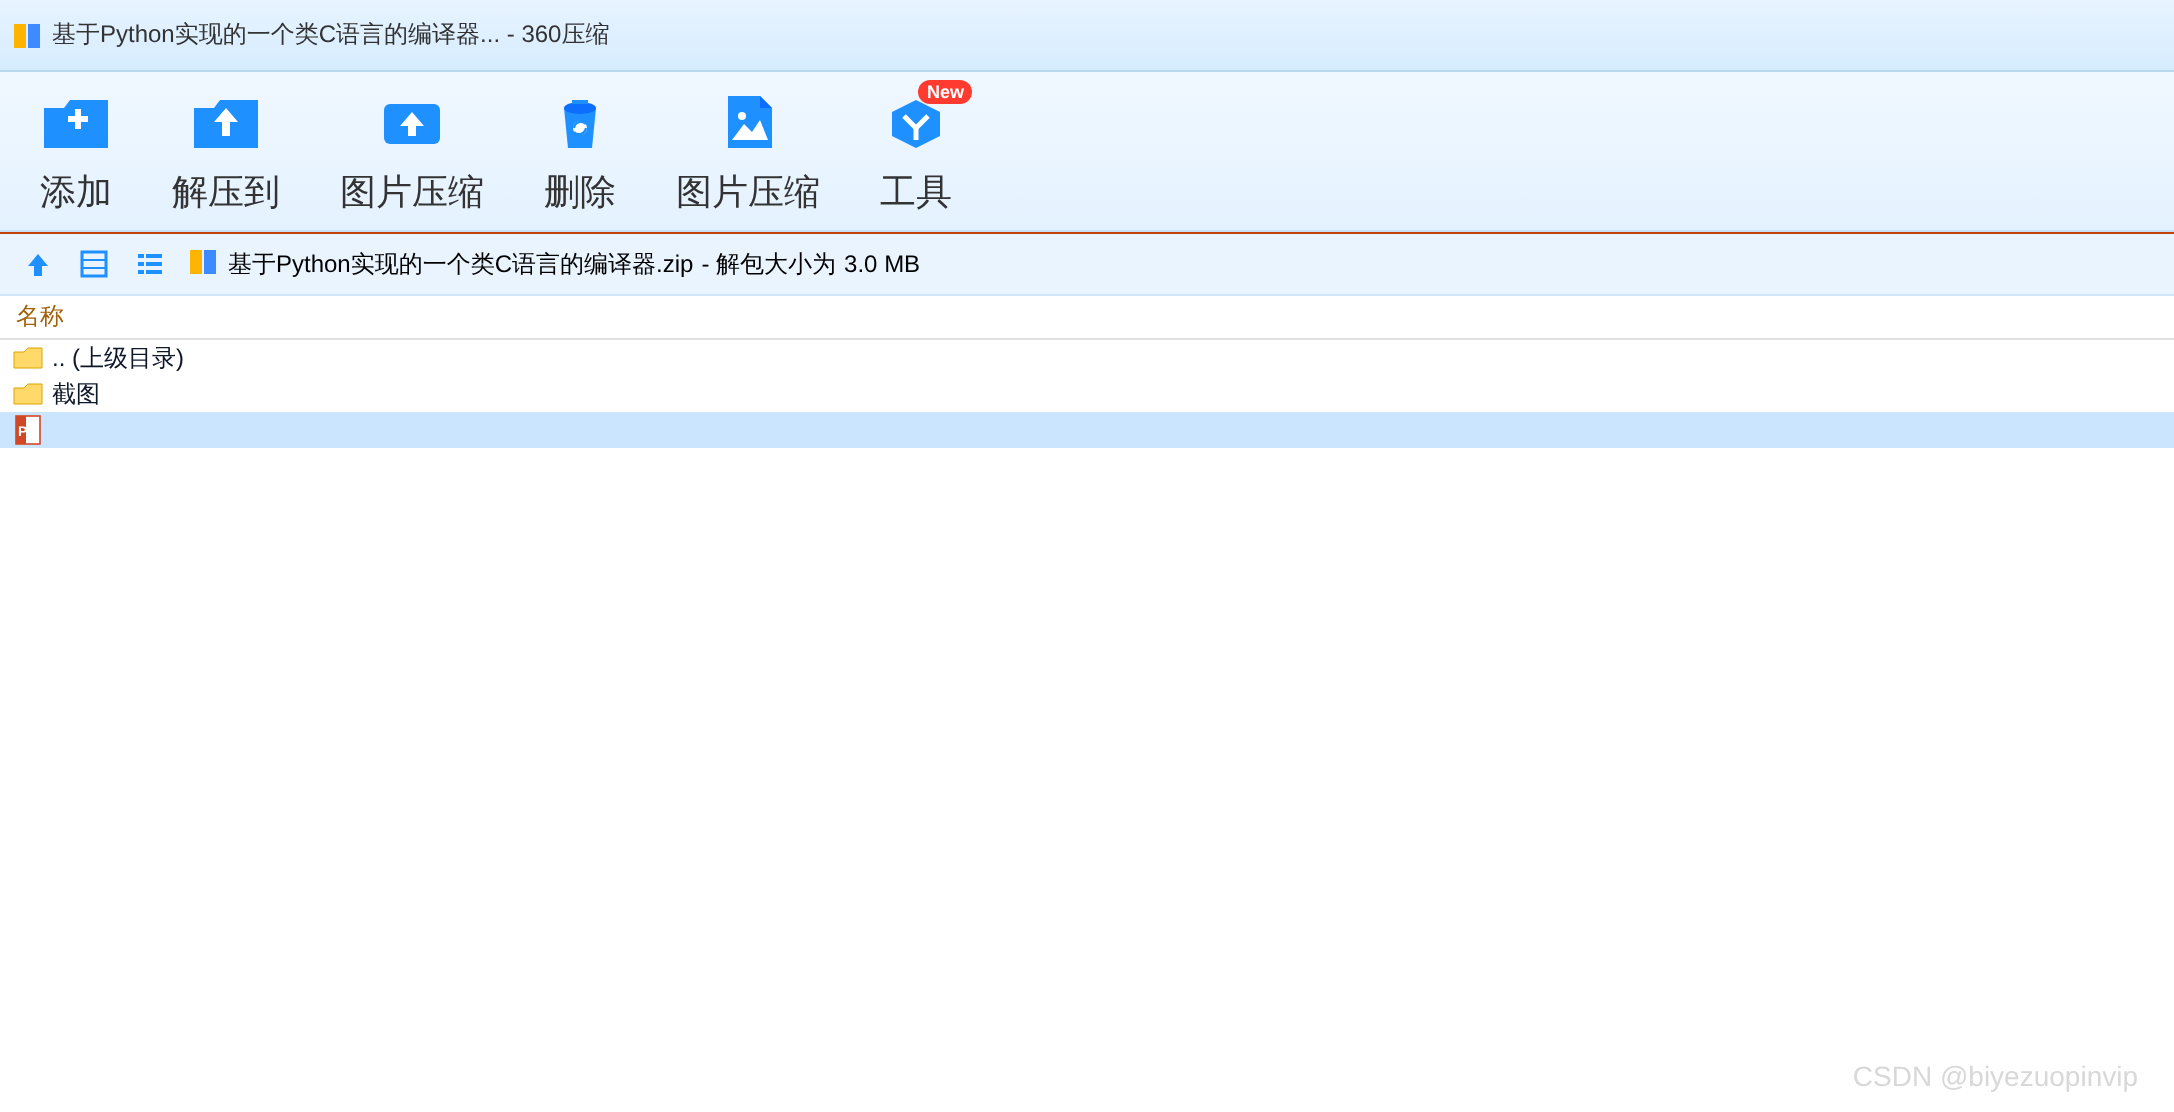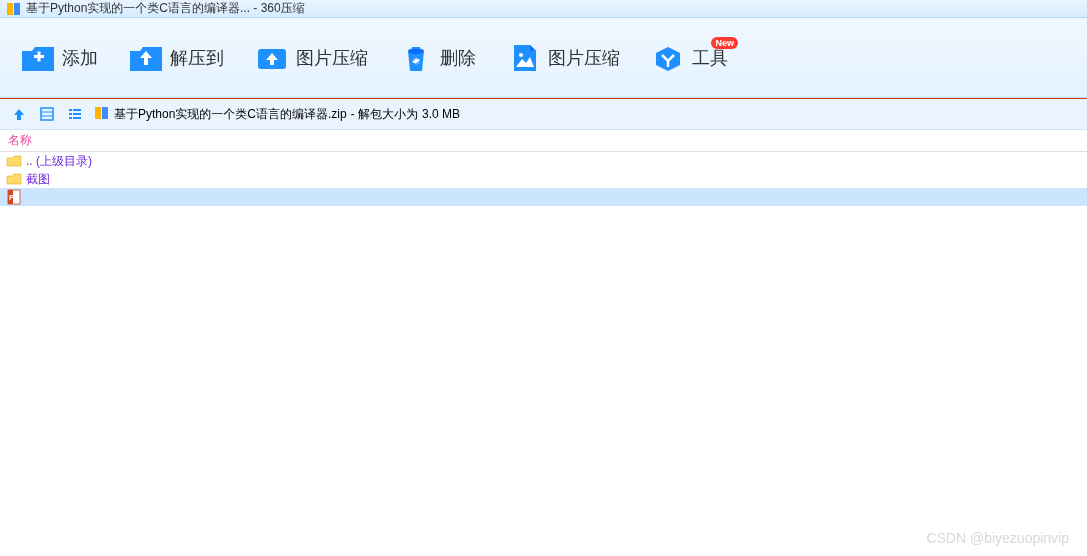--- a/index.html
+++ b/index.html
@@ -1,34 +1,34 @@
 <!DOCTYPE html>
 <html><head>
   <meta charset="utf-8">
   <style>
     * { margin: 0; padding: 0; box-sizing: border-box; font-family: "Microsoft YaHei", "SimSun", sans-serif; }
     body { width: 1087px; height: 556px; background: #fff; overflow: hidden; position: relative; }
     
-    .titlebar { height: 18px; background: linear-gradient(#e8f4ff, #d6ecff); display: flex; align-items: center; padding: 0 6px; font-size: 12px; color: #333; border-bottom: 1px solid #b8d8f0; }
+    .titlebar { height: 36px; background: linear-gradient(#e8f4ff, #d6ecff); display: flex; align-items: center; padding: 0 6px; font-size: 12px; color: #333; border-bottom: 1px solid #b8d8f0; }
     .titlebar .app-icon { width: 16px; height: 16px; margin-right: 4px; }
     
     .toolbar { height: 80px; background: linear-gradient(#f0f8ff, #e4f2ff); display: flex; align-items: center; padding: 8px 20px; gap: 30px; border-bottom: 1px solid #c8e0f5; }
-    .toolbar-item { display: flex; flex-direction: row; align-items: center; gap: 6px; cursor: pointer; position: relative; }
+    .toolbar-item { display: flex; flex-direction: column; align-items: center; gap: 6px; cursor: pointer; position: relative; }
     .toolbar-item .icon-box { width: 36px; height: 34px; display: flex; align-items: center; justify-content: center; }
     .toolbar-item .label { font-size: 18px; color: #333; }
     .badge-new { position: absolute; top: -4px; right: -10px; background: #ff3b30; color: #fff; font-size: 9px; padding: 1px 4px; border-radius: 6px; font-weight: bold; }
     
     .navbar { height: 32px; background: #eaf4ff; border-top: 1px solid #c2410c; border-bottom: 1px solid #d0e5f7; display: flex; align-items: center; padding: 0 10px; gap: 10px; font-size: 12px; }
     .nav-icon { width: 18px; height: 18px; display: flex; align-items: center; justify-content: center; cursor: pointer; }
     .nav-path { display: flex; align-items: center; gap: 4px; }
     
-    .column-header { height: 22px; background: #fff; border-bottom: 1px solid #e0e0e0; display: flex; align-items: center; padding: 0 8px; font-size: 12px; color: #ec4899; }
+    .column-header { height: 22px; background: #fff; border-bottom: 1px solid #e0e0e0; display: flex; align-items: center; padding: 0 8px; font-size: 12px; color: #a16207; }
     
     .file-list { background: #fff; }
-    .file-row { height: 18px; display: flex; align-items: center; padding: 0 6px; font-size: 12px; color: #6d28d9; cursor: pointer; gap: 4px; }
+    .file-row { height: 18px; display: flex; align-items: center; padding: 0 6px; font-size: 12px; color: #0f172a; cursor: pointer; gap: 4px; }
     .file-row.selected { background: #cce5ff; }
     .file-row .file-icon { width: 16px; height: 16px; flex-shrink: 0; }
     
     .watermark { position: absolute; bottom: 10px; right: 18px; font-size: 14px; color: #d8d8d8; font-family: Liberation Sans, sans-serif; }
     
     
     .svg-icon { width: 100%; height: 100%; }
   </style>
 </head>
 <body>

